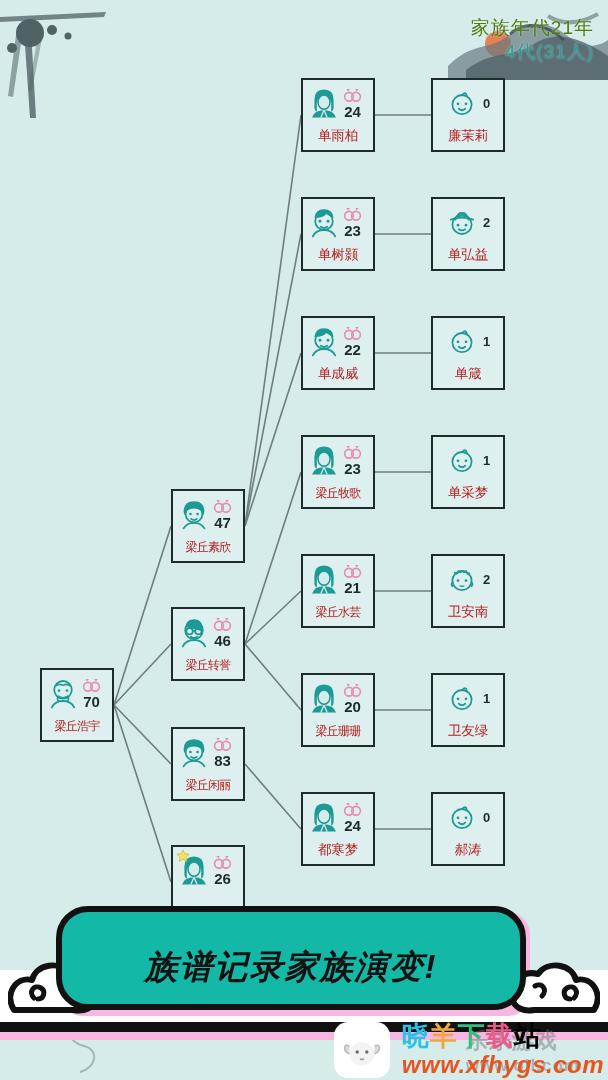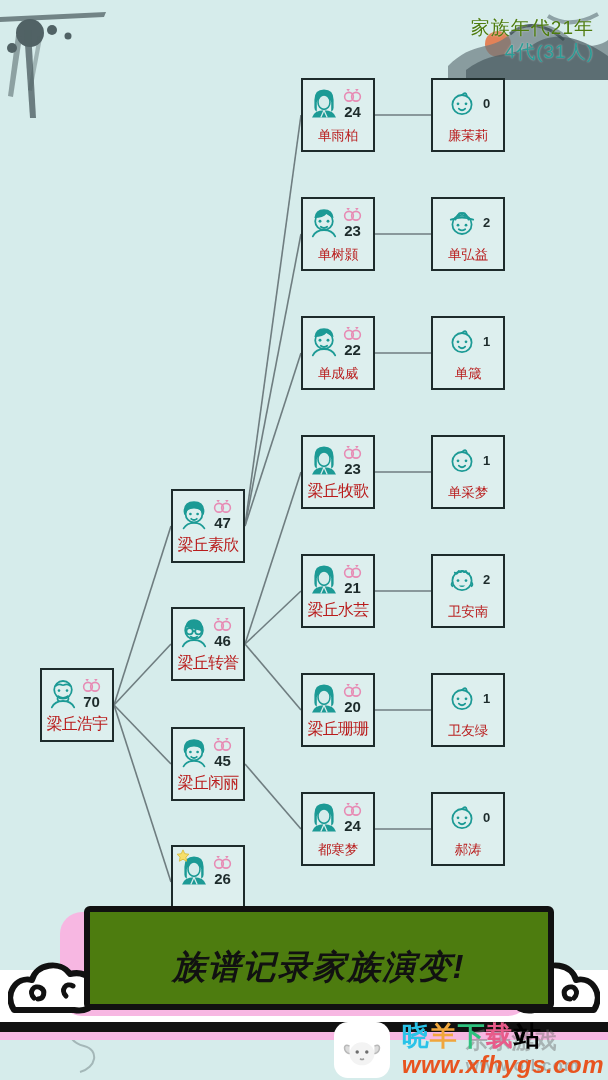--- a/index.html
+++ b/index.html
@@ -147,21 +147,21 @@
   .name {
     position: absolute;
     left: 2px; right: 2px;
     bottom: 7px;
     text-align: center;
     font-size: 13.5px;
     color: #b91c1c;
     white-space: nowrap;
     letter-spacing: -0.2px;
   }
-  .name.n4 { font-size: 16px; letter-spacing: -0.8px; }
+  .name.n4 { font-size: 12px; letter-spacing: -0.8px; }
 
   .star-badge {
     position: absolute;
     left: 5px;
     top: 4px;
     width: 14px; height: 14px;
     z-index: 5;
   }
 
   
@@ -180,27 +180,26 @@
     height: 104px;
     background: #f7b7e2;
     border-radius: 22px;
   }
   .banner {
     position: absolute;
     left: 56px;
     top: 12px;
     width: 470px;
     height: 104px;
-    background: #4d7c0f;
+    background: #14b8a6;
     border: 6px solid #111111;
-    border-radius: 6px;
+    border-radius: 32px;
     display: flex;
     align-items: center;
     justify-content: center;
-    margin-left: 28px;
   }
   .banner-text {
     font-size: 33px;
     font-weight: bold;
     font-style: italic;
     color: #111111;
     letter-spacing: 2px;
     margin-top: 18px;
   }
   .cloud {
@@ -450,21 +449,21 @@
         <path d="M7 38 q4 -7 13 -7 q9 0 13 7" stroke="#1c9a95" fill="none" stroke-width="2.2" stroke-linecap="round" stroke-linejoin="round"></path>
             </svg>
           </div>
           <div class="meta">
             <div class="rings"><svg viewBox="0 0 24 17">
     <path d="M7 4 l-2 -3 h4 Z" fill="#e78bb4"></path>
     <path d="M17 4 l-2 -3 h4 Z" fill="#e78bb4"></path>
     <circle cx="8" cy="10" r="5" fill="none" stroke="#e78bb4" stroke-width="1.8"></circle>
     <circle cx="16" cy="10" r="5" fill="none" stroke="#e78bb4" stroke-width="1.8"></circle>
   </svg></div>
-            <div class="age">45</div>
+            <div class="age">83</div>
           </div>
         </div>
         <div class="name n4">梁丘闲丽</div>
       </div>
       <div class="node" style="left: 171px; top: 845px;">
         <div class="edge-t"></div>
         <div class="edge-b"></div>
         <div class="edge-l"></div>
         <div class="edge-r"></div>
         <div class="corner c-tl"></div>

